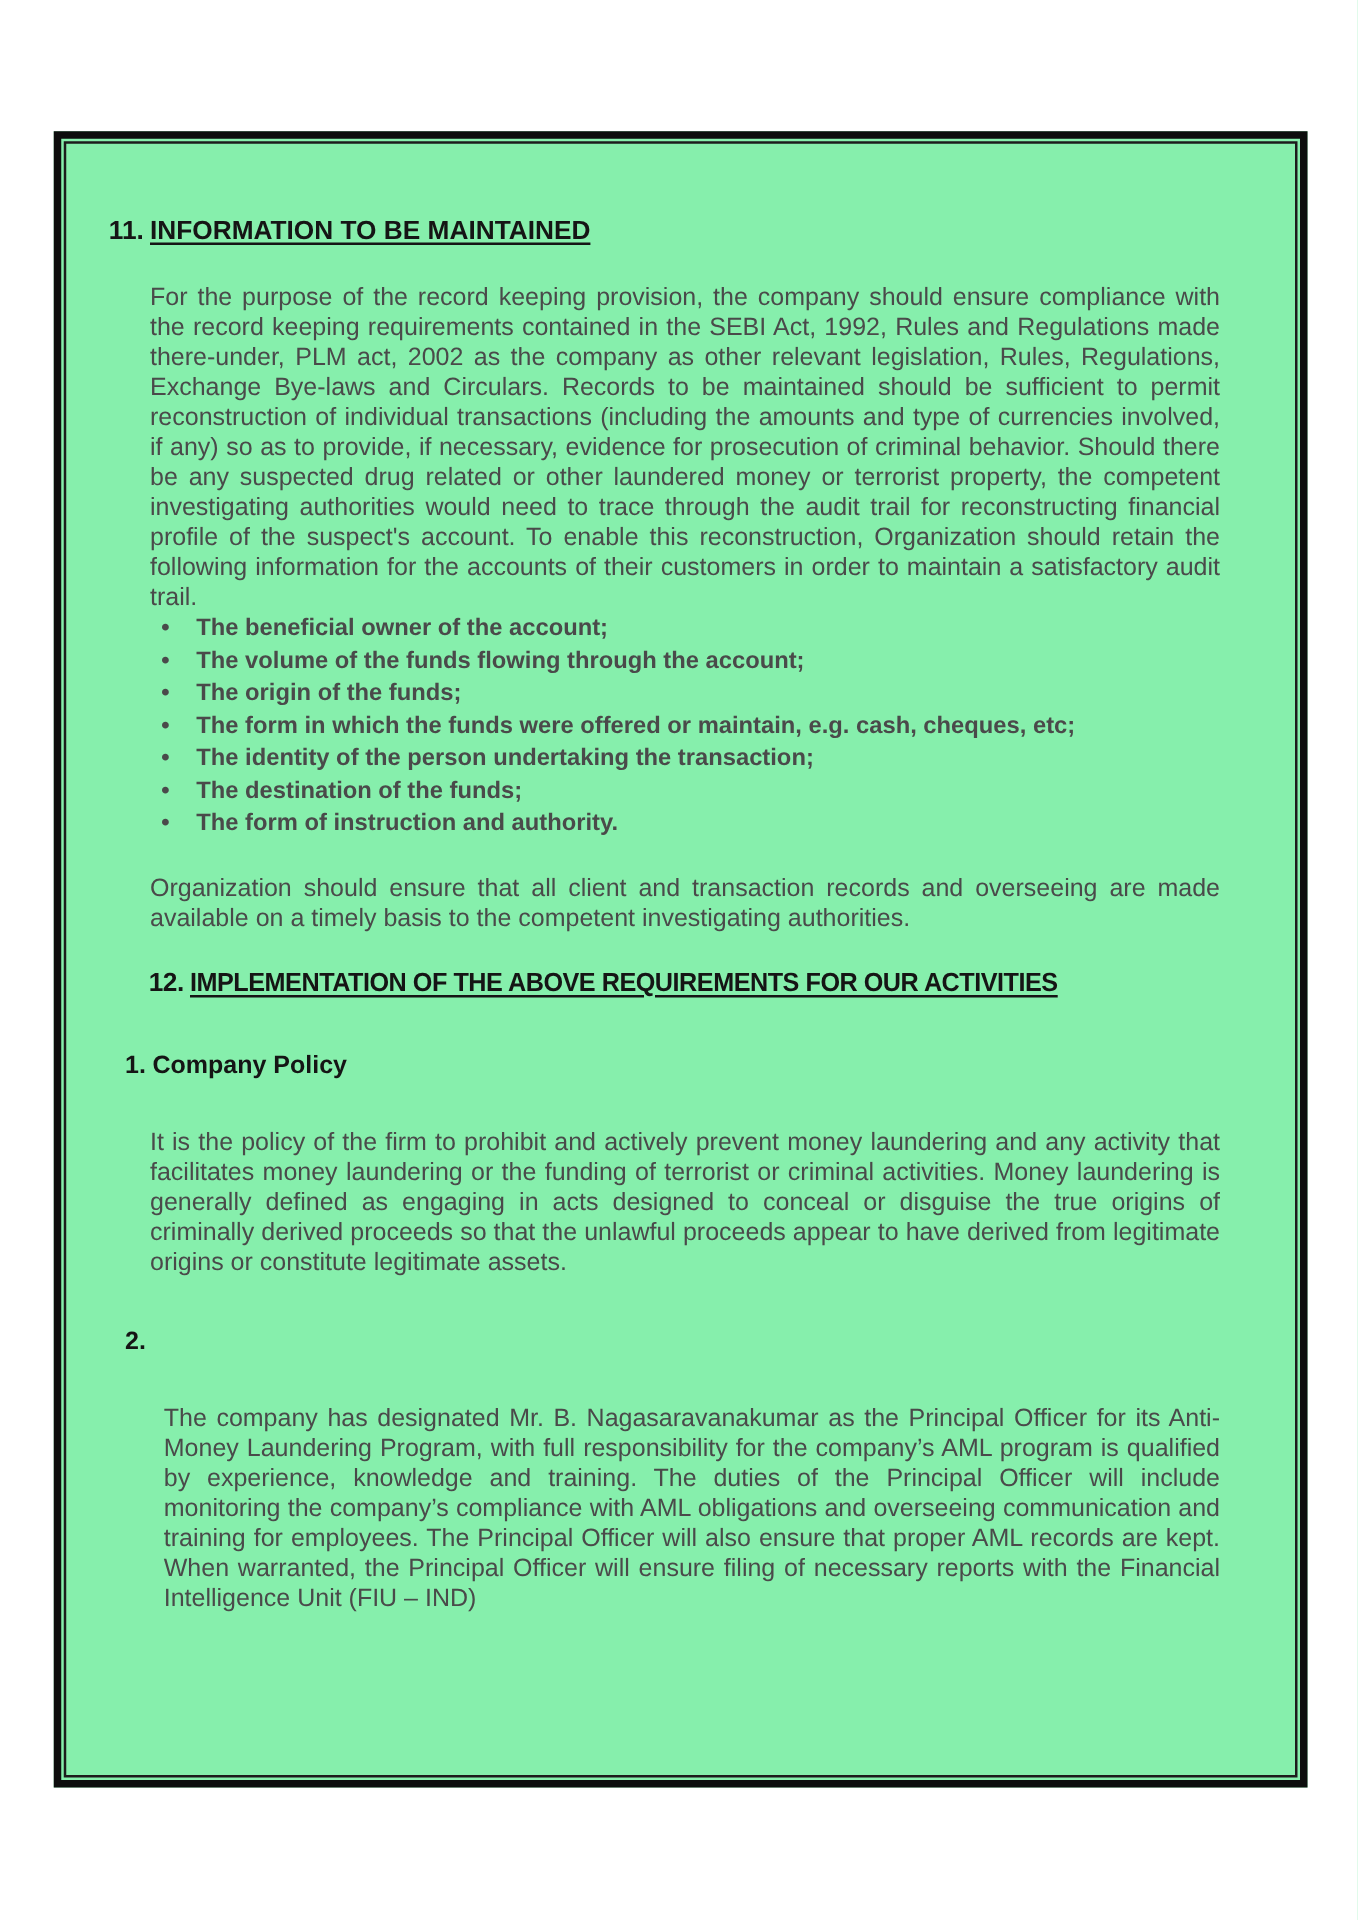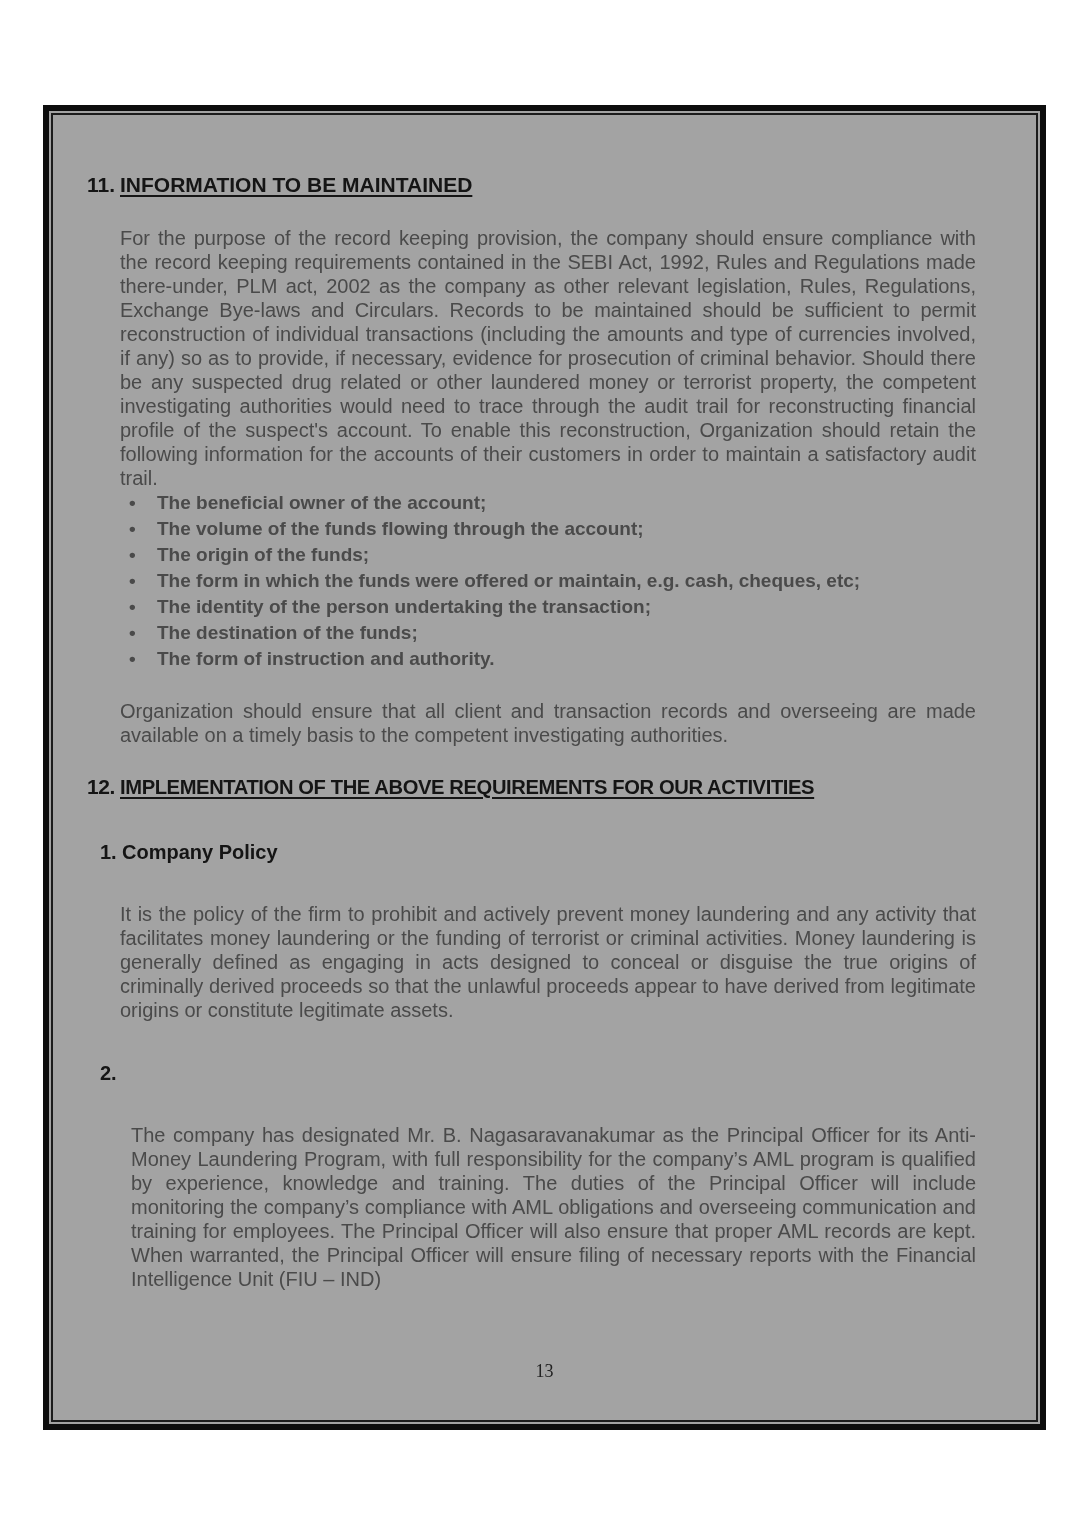--- a/index.html
+++ b/index.html
@@ -15,21 +15,21 @@
     -webkit-font-smoothing: antialiased;
   }
   .page-frame {
     position: absolute;
     left: 43px;
     top: 105px;
     width: 1003px;
     height: 1325px;
     box-sizing: border-box;
     border: 6px solid #0d0d0d;
-    background: #a3a3a3;
+    background: #86efac;
   }
   .page-frame-inner {
     position: absolute;
     top: 2px; left: 2px; right: 2px; bottom: 2px;
     border: 2px solid #1c1c1c;
     box-sizing: border-box;
   }
   .content {
     position: absolute;
     top: 0; left: 0; right: 0; bottom: 0;
@@ -78,21 +78,21 @@
     margin: 0 0 0 33px;
     color: #4a4a4a;
     font-size: 20px;
     line-height: 24px;
     text-align: justify;
   }
   .mt-heading11 { margin-top: 0px; }
   .mt-para1    { margin-top: 29px; }
   .mt-bullets  { margin-top: 22px; }
   .mt-para2    { margin-top: 27px; }
-  .mt-heading12{ margin-top: 28px; }
+  .mt-heading12{ margin-top: 28px; margin-left: 32px; }
   .mt-sub1     { margin-top: 42px; }
   .mt-sub1para { margin-top: 38px; }
   .mt-sub2     { margin-top: 40px; }
   .mt-sub2para { margin-top: 38px; margin-left: 44px; }
   ul.doc-bullets {
     list-style: none;
     margin: 0;
     padding: 0 0 0 42px;
     color: #4a4a4a;
     font-size: 19px;
@@ -160,15 +160,14 @@
 
       <p class="body-para mt-sub1para">It is the policy of the firm to prohibit and actively prevent money laundering and any activity that facilitates money laundering or the funding of terrorist or criminal activities. Money laundering is generally defined as engaging in acts designed to conceal or disguise the true origins of criminally derived proceeds so that the unlawful proceeds appear to have derived from legitimate origins or constitute legitimate assets.</p>
 
       <div class="sub-heading mt-sub2">
         <span class="sub-num">2.</span>
       </div>
 
       <p class="body-para mt-sub2para">The company has designated Mr. B. Nagasaravanakumar as the Principal Officer for its Anti-Money Laundering Program, with full responsibility for the company’s AML program is qualified by experience, knowledge and training. The duties of the Principal Officer will include monitoring the company’s compliance with AML obligations and overseeing communication and training for employees. The Principal Officer will also ensure that proper AML records are kept. When warranted, the Principal Officer will ensure filing of necessary reports with the Financial Intelligence Unit (FIU – IND)</p>
 
     </div>
-    <div class="page-number">13</div>
   </div>
 </div>
 
 </body></html>

